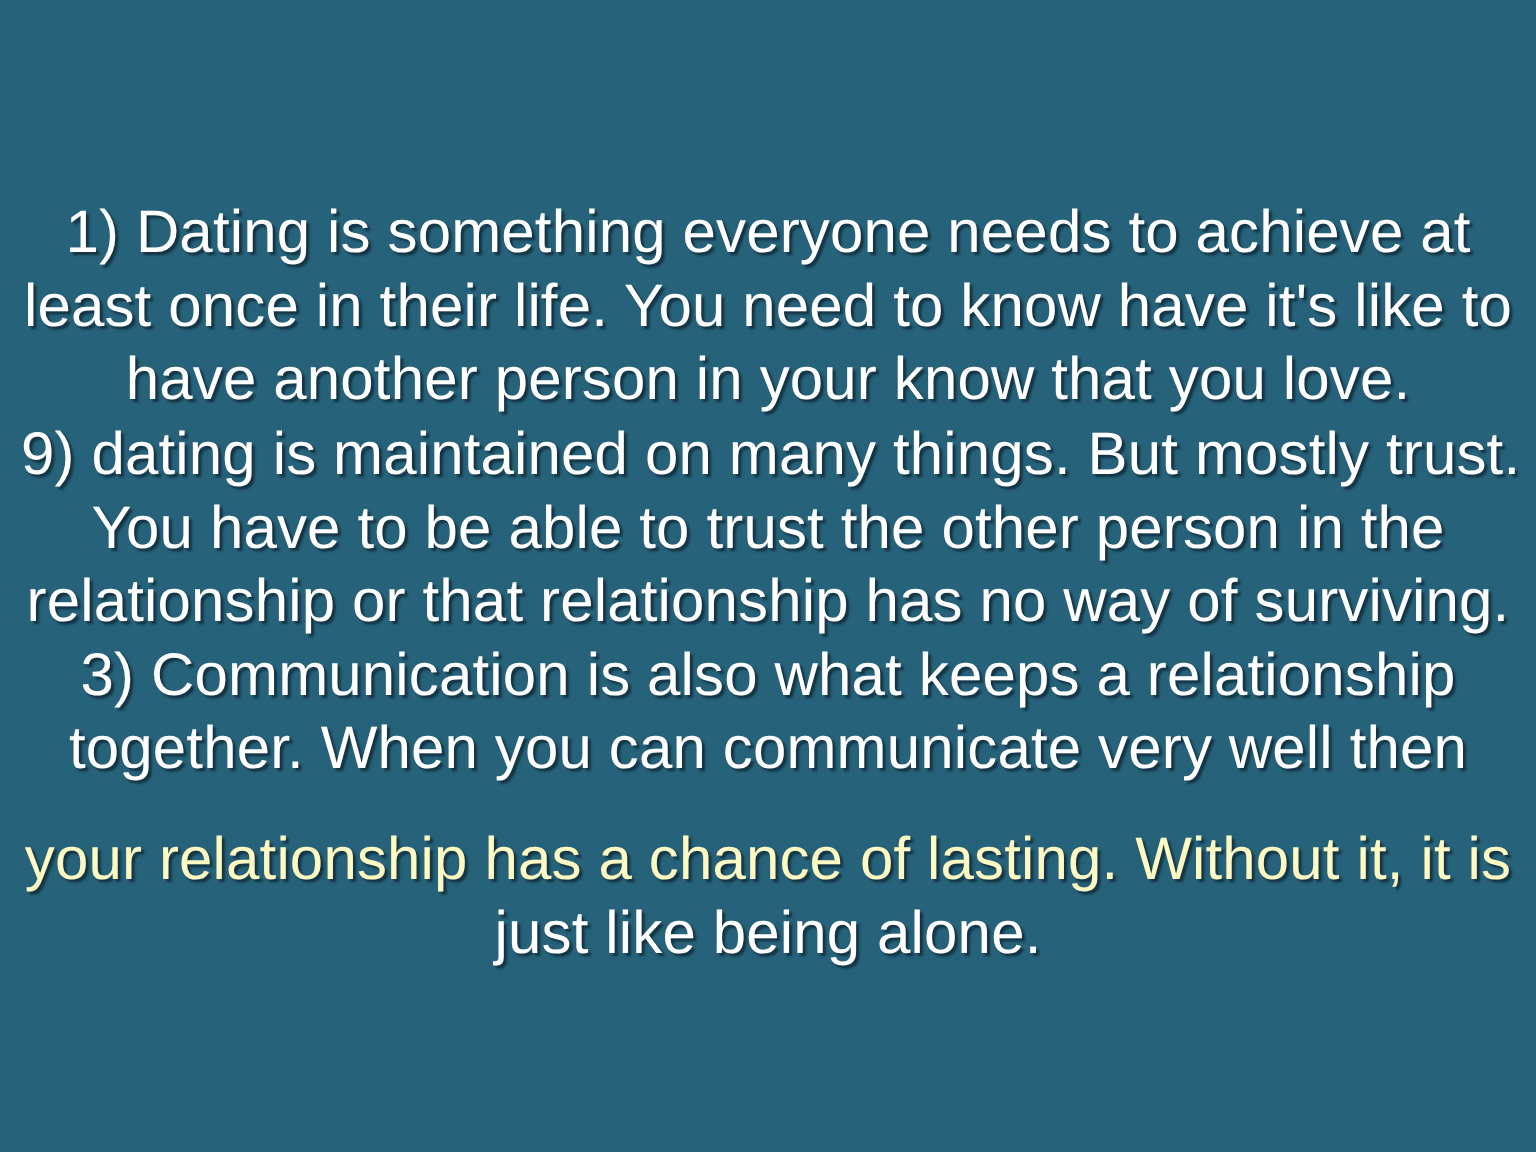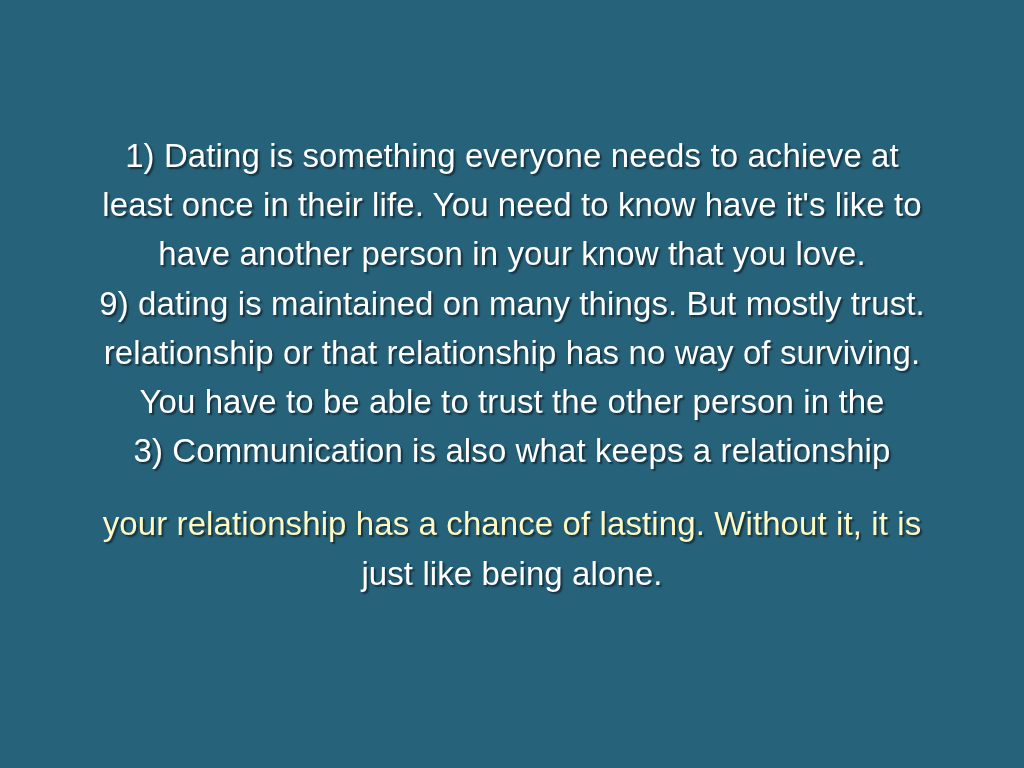--- a/index.html
+++ b/index.html
@@ -27,21 +27,21 @@
     text-align: center;
   }
   .para {
     margin: 0;
     padding: 0;
   }
   .line {
     display: block;
     color: #ffffff;
     font-family: "Liberation Sans", "DejaVu Sans", sans-serif;
-    font-size: 33px;
+    font-size: 40px;
     line-height: 49.2px;
     font-weight: 400;
     letter-spacing: 0.1px;
     white-space: pre;
     text-shadow: 2px 2px 1.5px rgba(8, 22, 32, 0.62);
   }
 </style>
 </head>
 <body>
 
@@ -49,24 +49,25 @@
   <div id="text-block">
 
     <div class="para">
       <span class="line" style="color: rgb(255, 255, 255);">1) Dating is something everyone needs to achieve at</span>
       <span class="line" style="color: rgb(255, 255, 255);">least once in their life. You need to know have it's like to</span>
       <span class="line" style="color: rgb(255, 255, 255);">have another person in your know that you love.</span>
     </div>
 
     <div class="para">
       <span class="line" style="color: rgb(255, 255, 255);">9) dating is maintained on many things. But mostly trust.</span>
+      <span class="line" style="color: rgb(255, 255, 255);">You have to be able to trust the other person in the</span>
       <span class="line" style="color: rgb(255, 255, 255);">relationship or that relationship has no way of surviving.</span>
-      <span class="line" style="color: rgb(255, 255, 255);">You have to be able to trust the other person in the</span>
     </div>
 
     <div class="para">
       <span class="line" style="color: rgb(255, 255, 255); text-align: center;">3) Communication is also what keeps a relationship</span>
+      <span class="line" style="color: rgb(255, 255, 255);">together. When you can communicate very well then</span>
       <span class="line" style="color: #fef9c3; margin-top: 24px;">your relationship has a chance of lasting. Without it, it is</span>
       <span class="line" style="color: rgb(255, 255, 255); text-align: center;">just like being alone.</span>
     </div>
 
   </div>
 </div>
 
 </body></html>

